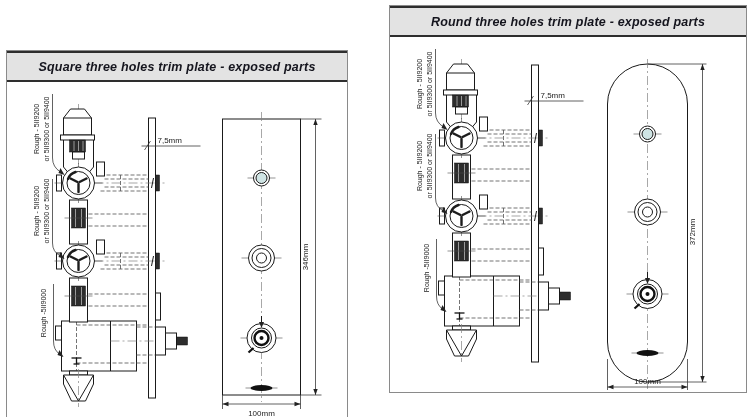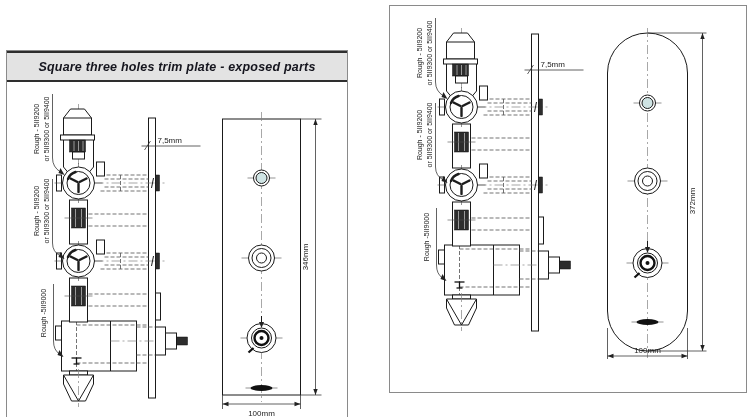--- a/index.html
+++ b/index.html
@@ -223,20 +223,23 @@
         <line class="dim" x1="293" y1="313" x2="293" y2="327"></line>
         <line class="dim" x1="215" y1="322" x2="293" y2="322"></line>
         <polygon class="arr" points="215,322 221,319.8 221,324.2"></polygon>
         <polygon class="arr" points="293,322 287,319.8 287,324.2"></polygon>
         <text class="dimtxt" text-anchor="middle" x="254" y="334">100mm</text>
       </g>
     </svg>
   </section>
 
   <section class="panel panel-right">
+    <header class="panel-header">
+      <h2>Round three holes trim plate - exposed parts</h2>
+    </header>
     <svg class="drawing" viewBox="0 0 355 353">
 
       <g>
         <rect class="lnw" x="141" y="28" width="7" height="297"></rect>
       </g>
 
       <g>
         <use href="#valve-sym" x="45" y="22"></use>
       </g>
 

